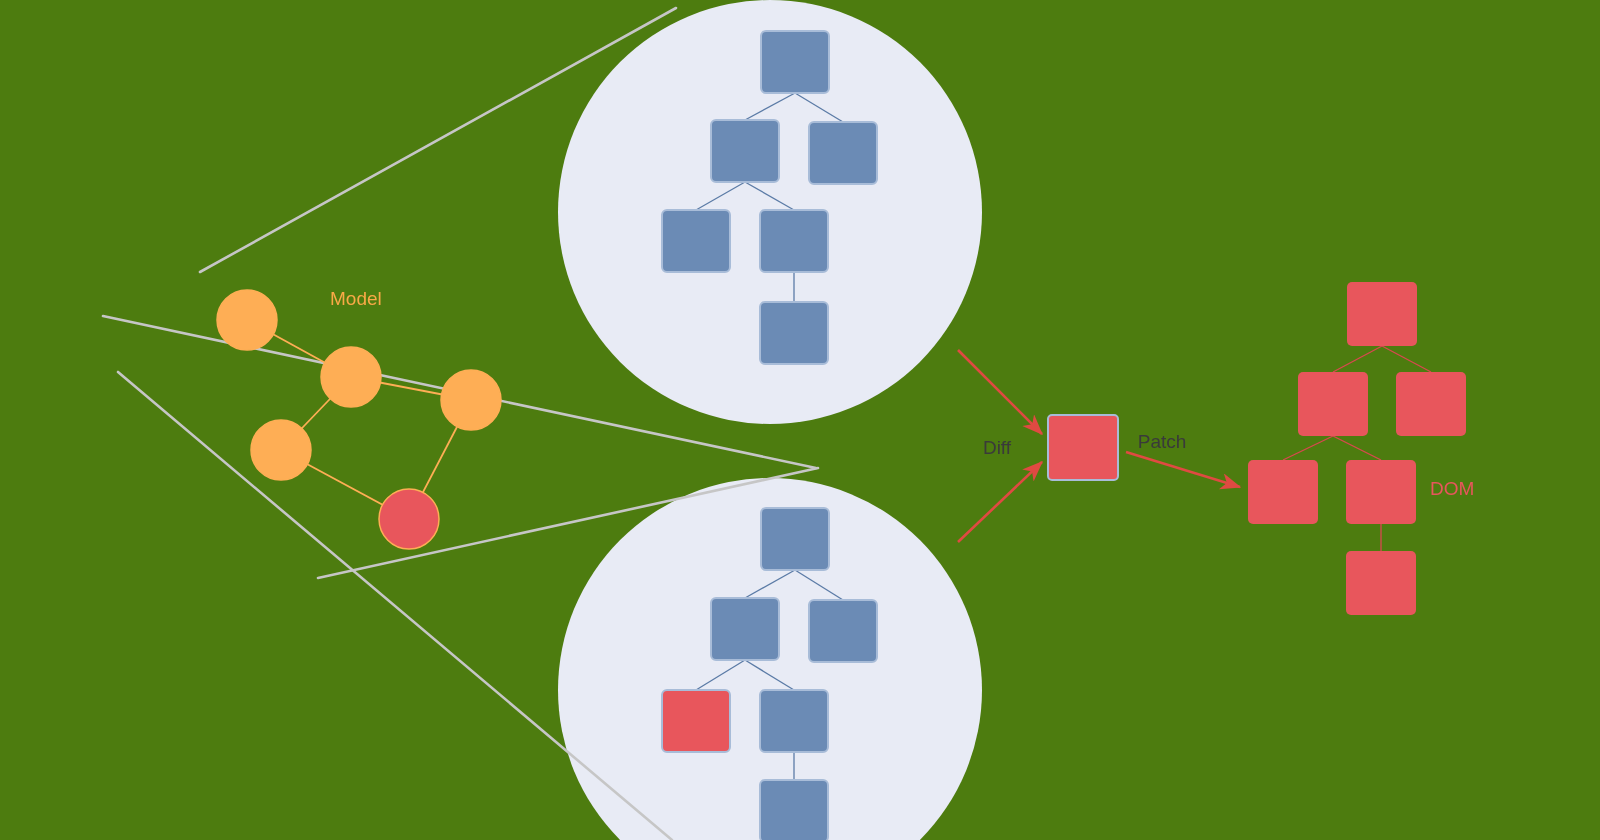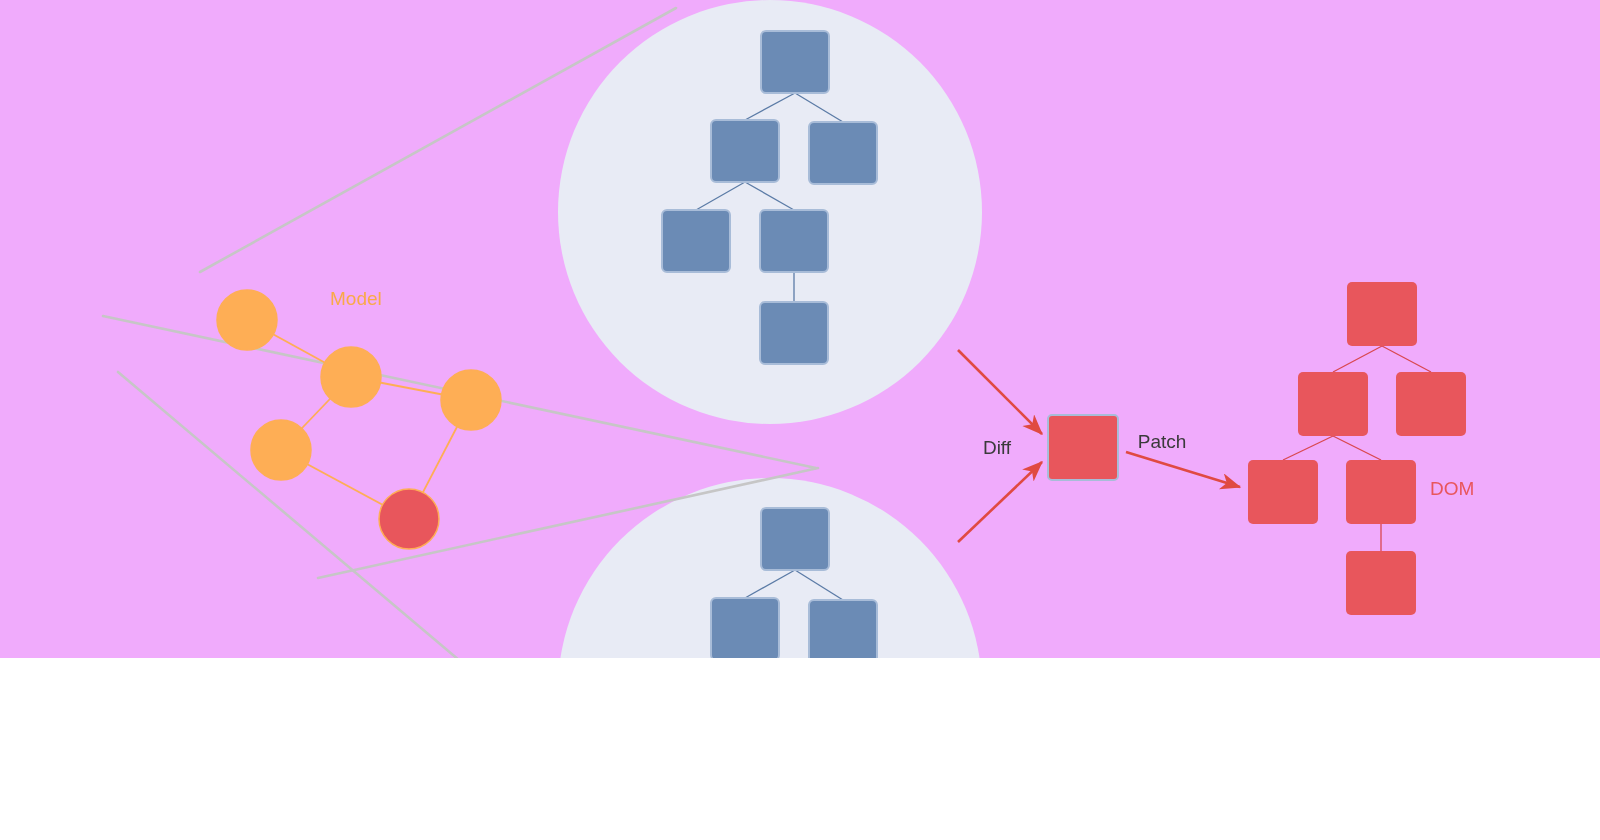--- a/index.html
+++ b/index.html
@@ -6,23 +6,23 @@
     margin: 0;
     padding: 0;
     background: #ffffff;
   }
   body {
     font-family: "Liberation Sans", sans-serif;
   }
   #canvas {
     position: relative;
     width: 1600px;
-    height: 658px;
+    height: 840px;
     overflow: hidden;
-    background: #f0abfc;
+    background: #4d7c0f;
   }
   svg#diagram {
     display: block;
     width: 1600px;
     height: 840px;
   }
   .label-text {
     font-family: "Liberation Sans", sans-serif;
     font-size: 19px;
     dominant-baseline: middle;

